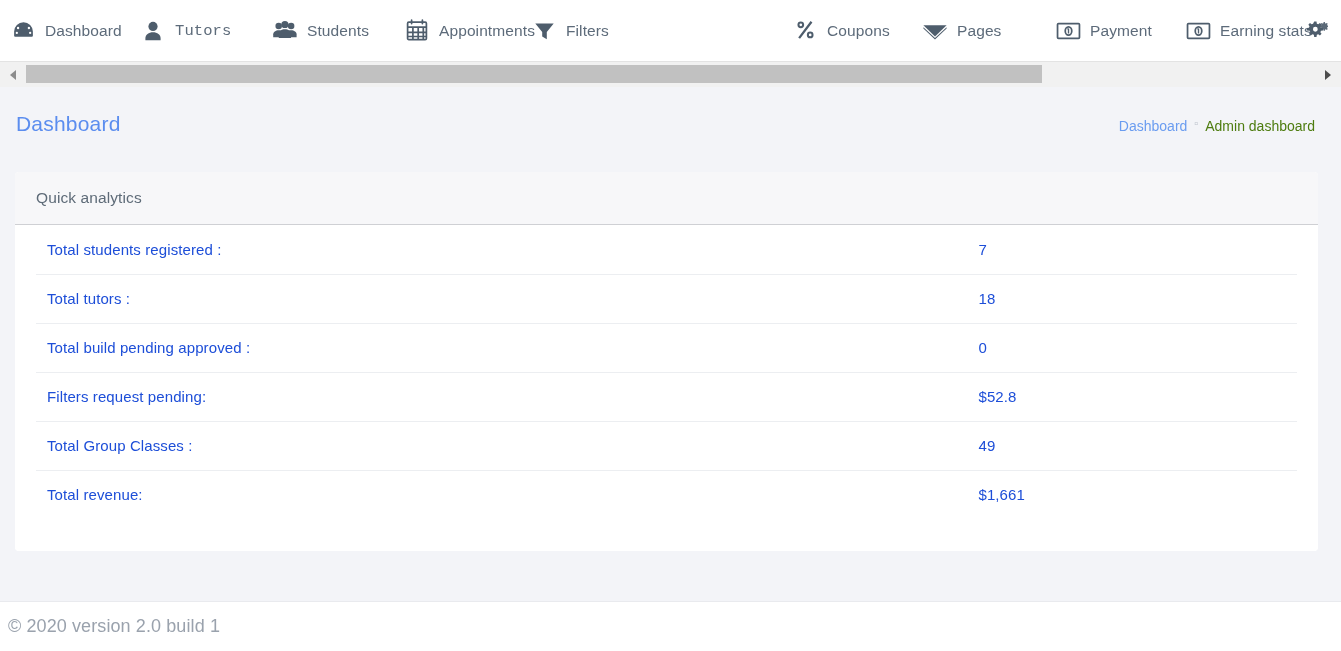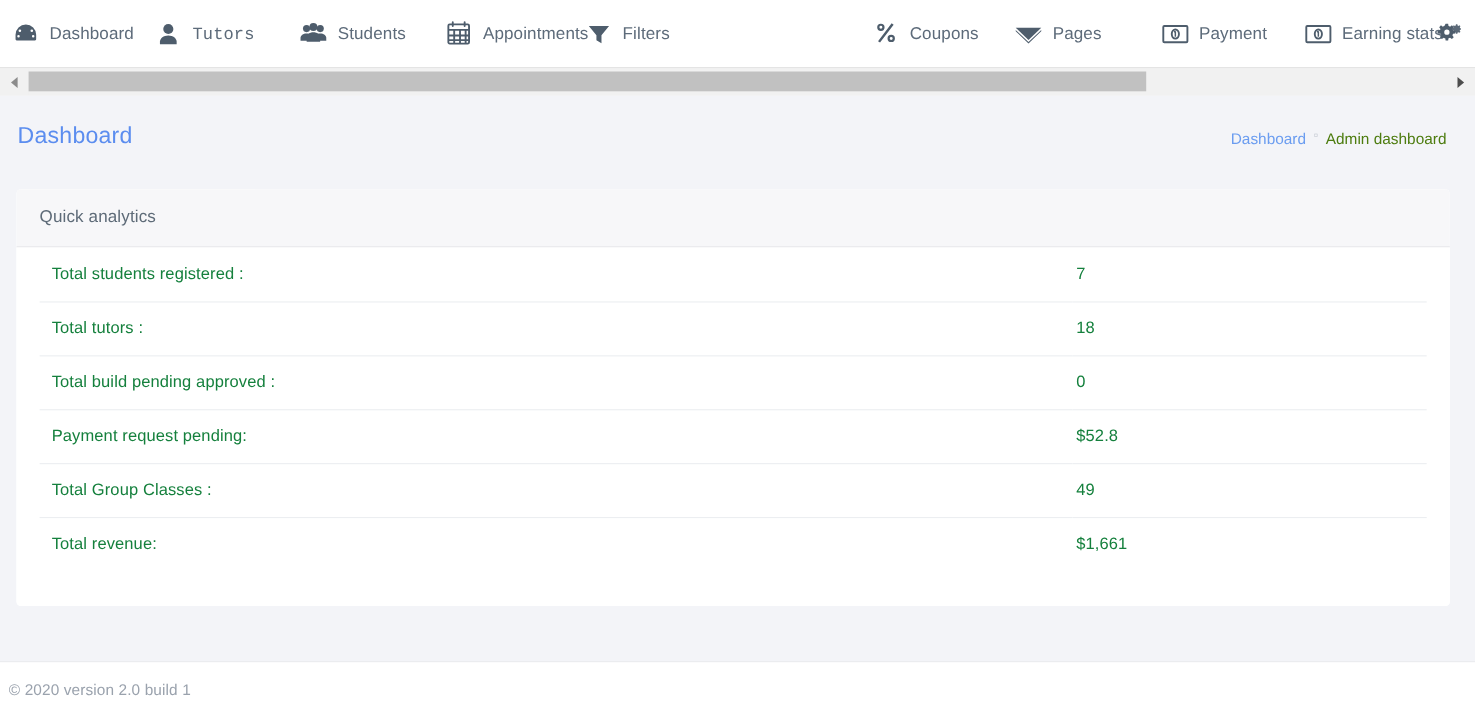--- a/index.html
+++ b/index.html
@@ -152,39 +152,39 @@
   .card-body {
     background: #ffffff;
     border-radius: 0 0 4px 4px;
     padding: 0 21px 32px 21px;
   }
   .stat-table { width: 100%; border-collapse: collapse; }
   .stat-table tr { height: 49px; }
   .stat-table tr + tr td { border-top: 1px solid #eceef1; }
   .stat-table td {
     font-size: 15px;
-    color: #15803d;
+    color: #1d4ed8;
     vertical-align: middle;
     padding: 0;
     letter-spacing: .1px;
   }
   .stat-table td.label { width: 74.5%; padding-left: 11px; }
   .stat-table td.value { width: 25.5%; padding-left: 3px; }
 
   
   .footer {
     position: absolute; left: 0; top: 601px;
     width: 1341px; height: 50px;
     background: #ffffff;
     border-top: 1px solid #e9eaee;
     display: flex; align-items: center;
     padding-left: 8px;
   }
   .footer-text {
-    font-size: 14px;
+    font-size: 18px;
     color: #9aa2ad;
     letter-spacing: .1px;
   }
 </style>
 </head>
 <body>
 
 <div class="topnav">
   <div id="nav-items-host" style="position:relative;width:1341px;height:61px;">
       <div class="nav-item" style="position: absolute; left: 10px; top: 0px;">
@@ -321,21 +321,21 @@
             </tr>
             <tr>
               <td class="label">Total tutors :</td>
               <td class="value">18</td>
             </tr>
             <tr>
               <td class="label">Total build pending approved :</td>
               <td class="value">0</td>
             </tr>
             <tr>
-              <td class="label">Payment request pending:</td>
+              <td class="label">Filters request pending:</td>
               <td class="value">$52.8</td>
             </tr>
             <tr>
               <td class="label">Total Group Classes :</td>
               <td class="value">49</td>
             </tr>
             <tr>
               <td class="label">Total revenue:</td>
               <td class="value">$1,661</td>
             </tr>

